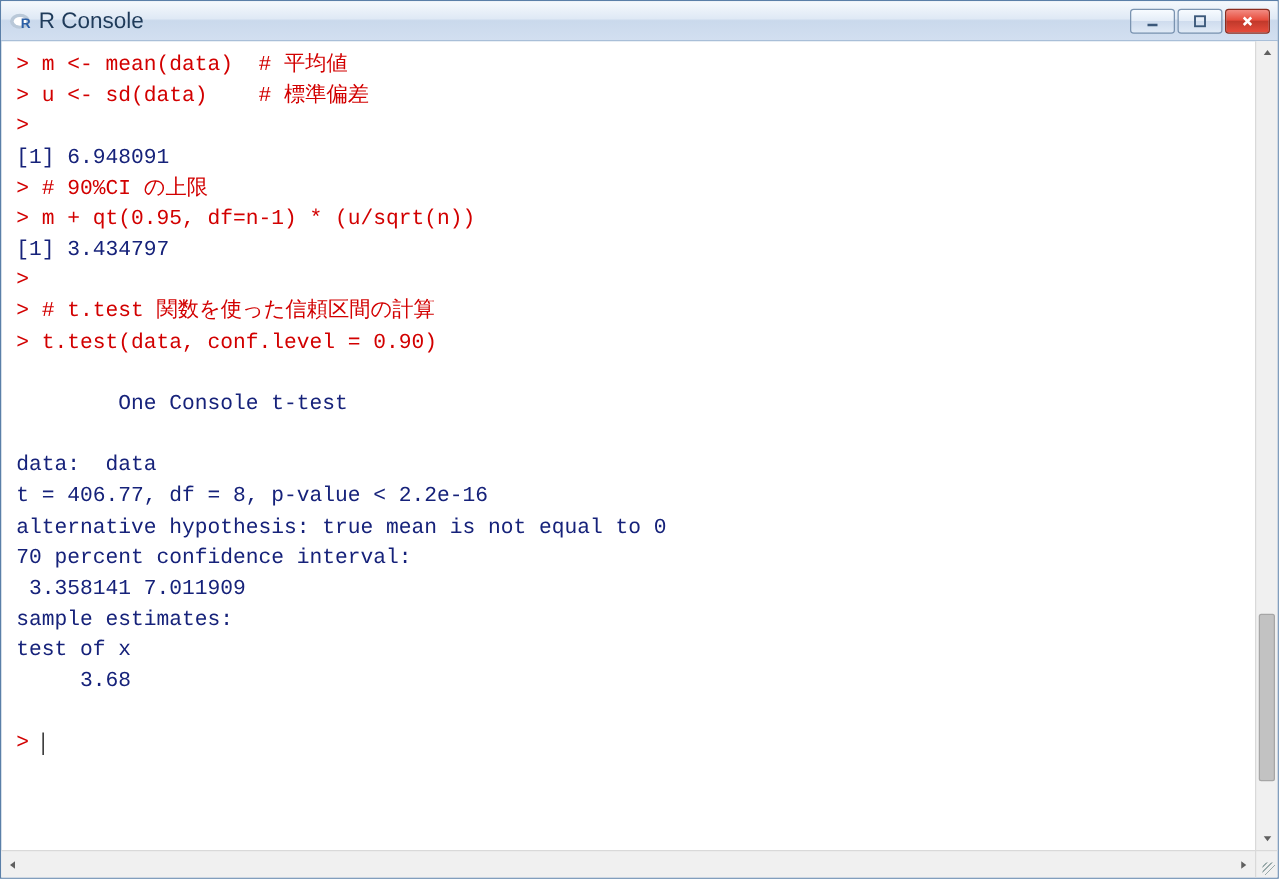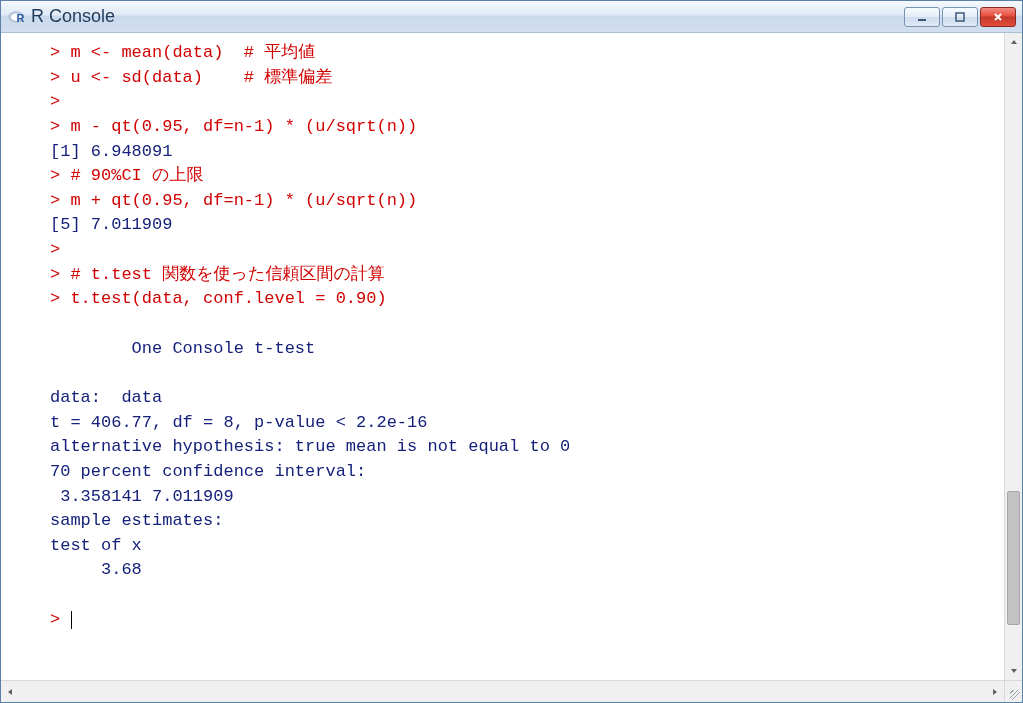--- a/index.html
+++ b/index.html
@@ -75,21 +75,20 @@
   .console {
     flex: 1;
     padding: 8px 8px 8px 12px;
     font-family: "Courier New", monospace;
     font-size: 17px;
     line-height: 1.45;
     white-space: pre;
     overflow: hidden;
     position: relative;
     color: #16227a;
-    margin-left: 37px;
   }
   .r { color: #d20000; }
   .b { color: #16227a; text-align: right; }
   .cursor {
     display: inline-block;
     width: 1px;
     height: 18px;
     background: #000;
     vertical-align: text-bottom;
     margin-left: 1px;
@@ -198,25 +197,24 @@
             <path d="M3 3 L9 9 M9 3 L3 9" stroke="#fff" stroke-width="2"></path>
           </svg>
       </div>
     </div>
   </div>
 
   <div class="content-wrap">
     <div class="console" id="console"><span class="r">&gt; m &lt;- mean(data)  # 平均値
 </span><span class="r">&gt; u &lt;- sd(data)    # 標準偏差
 </span><span class="r">&gt;
-</span><span class="r">&gt; m - qt(0.95, df=n-1) * (u/sqrt(n))
 </span><span class="b">[1] 6.948091
 </span><span class="r">&gt; # 90%CI の上限
 </span><span class="r">&gt; m + qt(0.95, df=n-1) * (u/sqrt(n))
-</span><span class="b">[5] 7.011909
+</span><span class="b">[1] 3.434797
 </span><span class="r">&gt;
 </span><span class="r">&gt; # t.test 関数を使った信頼区間の計算
 </span><span class="r">&gt; t.test(data, conf.level = 0.90)
 </span><span class="b">
 </span><span class="b">        One Console t-test
 </span><span class="b">
 </span><span class="b">data:  data
 </span><span class="b">t = 406.77, df = 8, p-value &lt; 2.2e-16
 </span><span class="b">alternative hypothesis: true mean is not equal to 0
 </span><span class="b">70 percent confidence interval:

